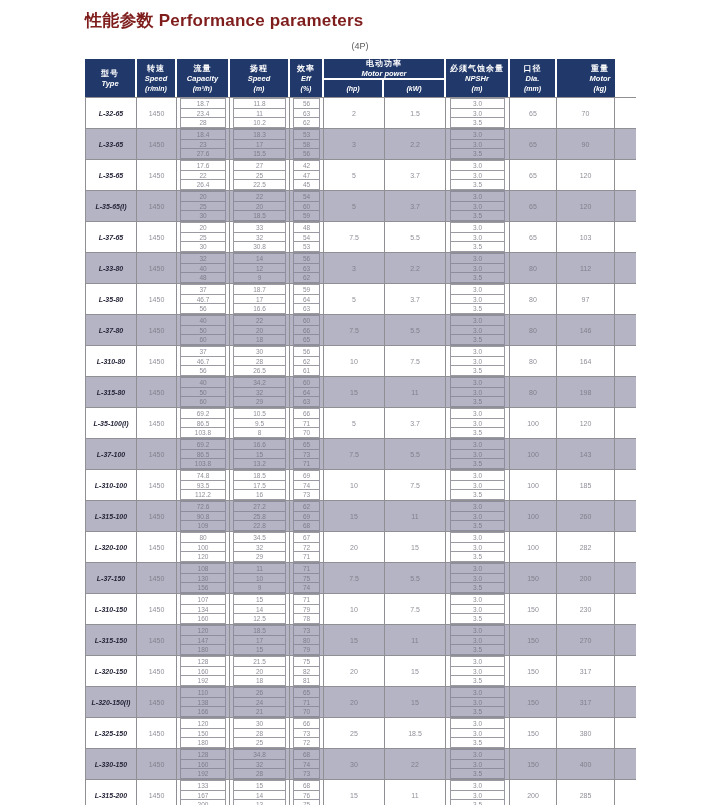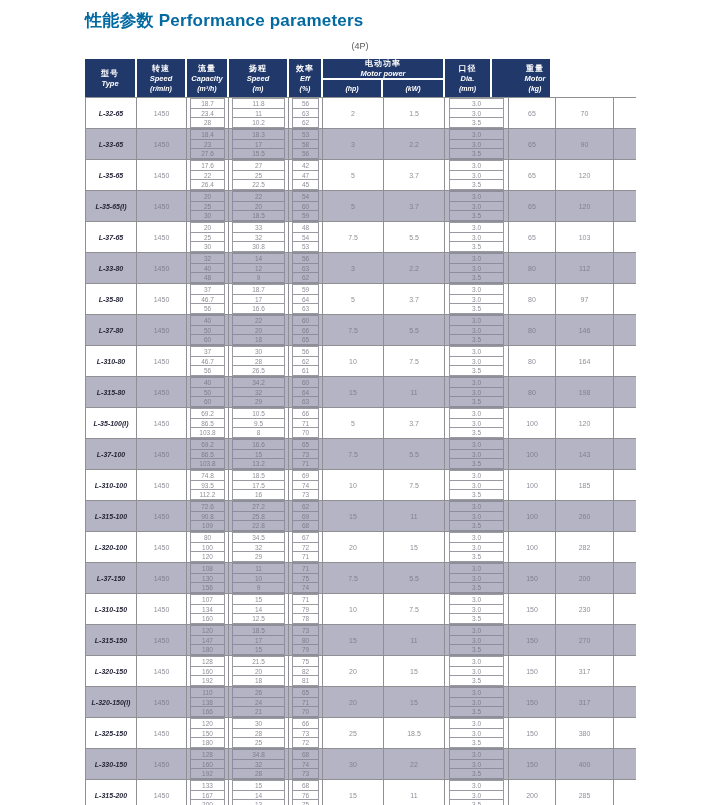--- a/index.html
+++ b/index.html
@@ -5,21 +5,21 @@
   html,body { margin:0; padding:0; }
   body {
     width:720px; height:805px; background:#ffffff; position:relative;
     font-family:"Liberation Sans", sans-serif;
     -webkit-font-smoothing:antialiased;
   }
   .sheet { position:absolute; inset:0; }
 
   .title {
     position:absolute; left:85px; top:9px; margin:0;
-    font-size:17px; font-weight:bold; color:#0369a1; letter-spacing:0.2px;
+    font-size:17px; font-weight:bold; color:#7f1d1d; letter-spacing:0.2px;
   }
   .tag {
     position:absolute; left:85px; top:41px; width:550px;
     text-align:center; font-size:9px; color:#5a5a5a;
   }
 
   .tbl { position:absolute; left:85px; top:59px; width:551px; }
 
   
   .thead { display:flex; width:551px; }
@@ -62,21 +62,21 @@
   .vb {
     flex:1; box-sizing:border-box; border:1px solid #9a9aa2; border-top:none;
     display:flex; align-items:center; justify-content:center;
     font-size:6.5px; color:#8f8f99;
   }
   .alt .vb { border-color:#8d8d9d; color:#7d7d8c; }
   .vals .vb:first-child { border-top:1px solid #9a9aa2; }
   .alt .vals .vb:first-child { border-top-color:#8d8d9d; }
 
   
-  .w-type{width:52px} .w-speed{width:50px} .w-capacity{width:42px}
+  .w-type{width:52px} .w-speed{width:40px} .w-capacity{width:53px}
   .w-head{width:60px} .w-eff{width:34px} .w-motor{width:122px}
   .w-hp{width:61px} .w-kw{width:61px} .w-npshr{width:64px}
   .w-dia{width:47px} .w-weight{width:58px}
 </style>
 </head>
 <body>
 
 <div class="sheet">
 
   <h1 class="title">性能参数 Performance parameters</h1>
@@ -116,20 +116,25 @@
         </div>
         <div class="mp-sub">
           <div class="sub w-hp">
             <span class="unit">(hp)</span>
           </div>
           <div class="sub w-kw">
             <span class="unit">(kW)</span>
           </div>
         </div>
       </div>
+      <div class="hc w-npshr">
+        <div class="zh">必须气蚀余量</div>
+        <div class="en">NPSHr</div>
+        <div class="unit">(m)</div>
+      </div>
       <div class="hc w-dia">
         <div class="zh">口径</div>
         <div class="en">Dia.</div>
         <div class="unit">(mm)</div>
       </div>
       <div class="hc w-weight">
         <div class="zh">重量</div>
         <div class="en">Motor</div>
         <div class="unit">(kg)</div>
       </div>

